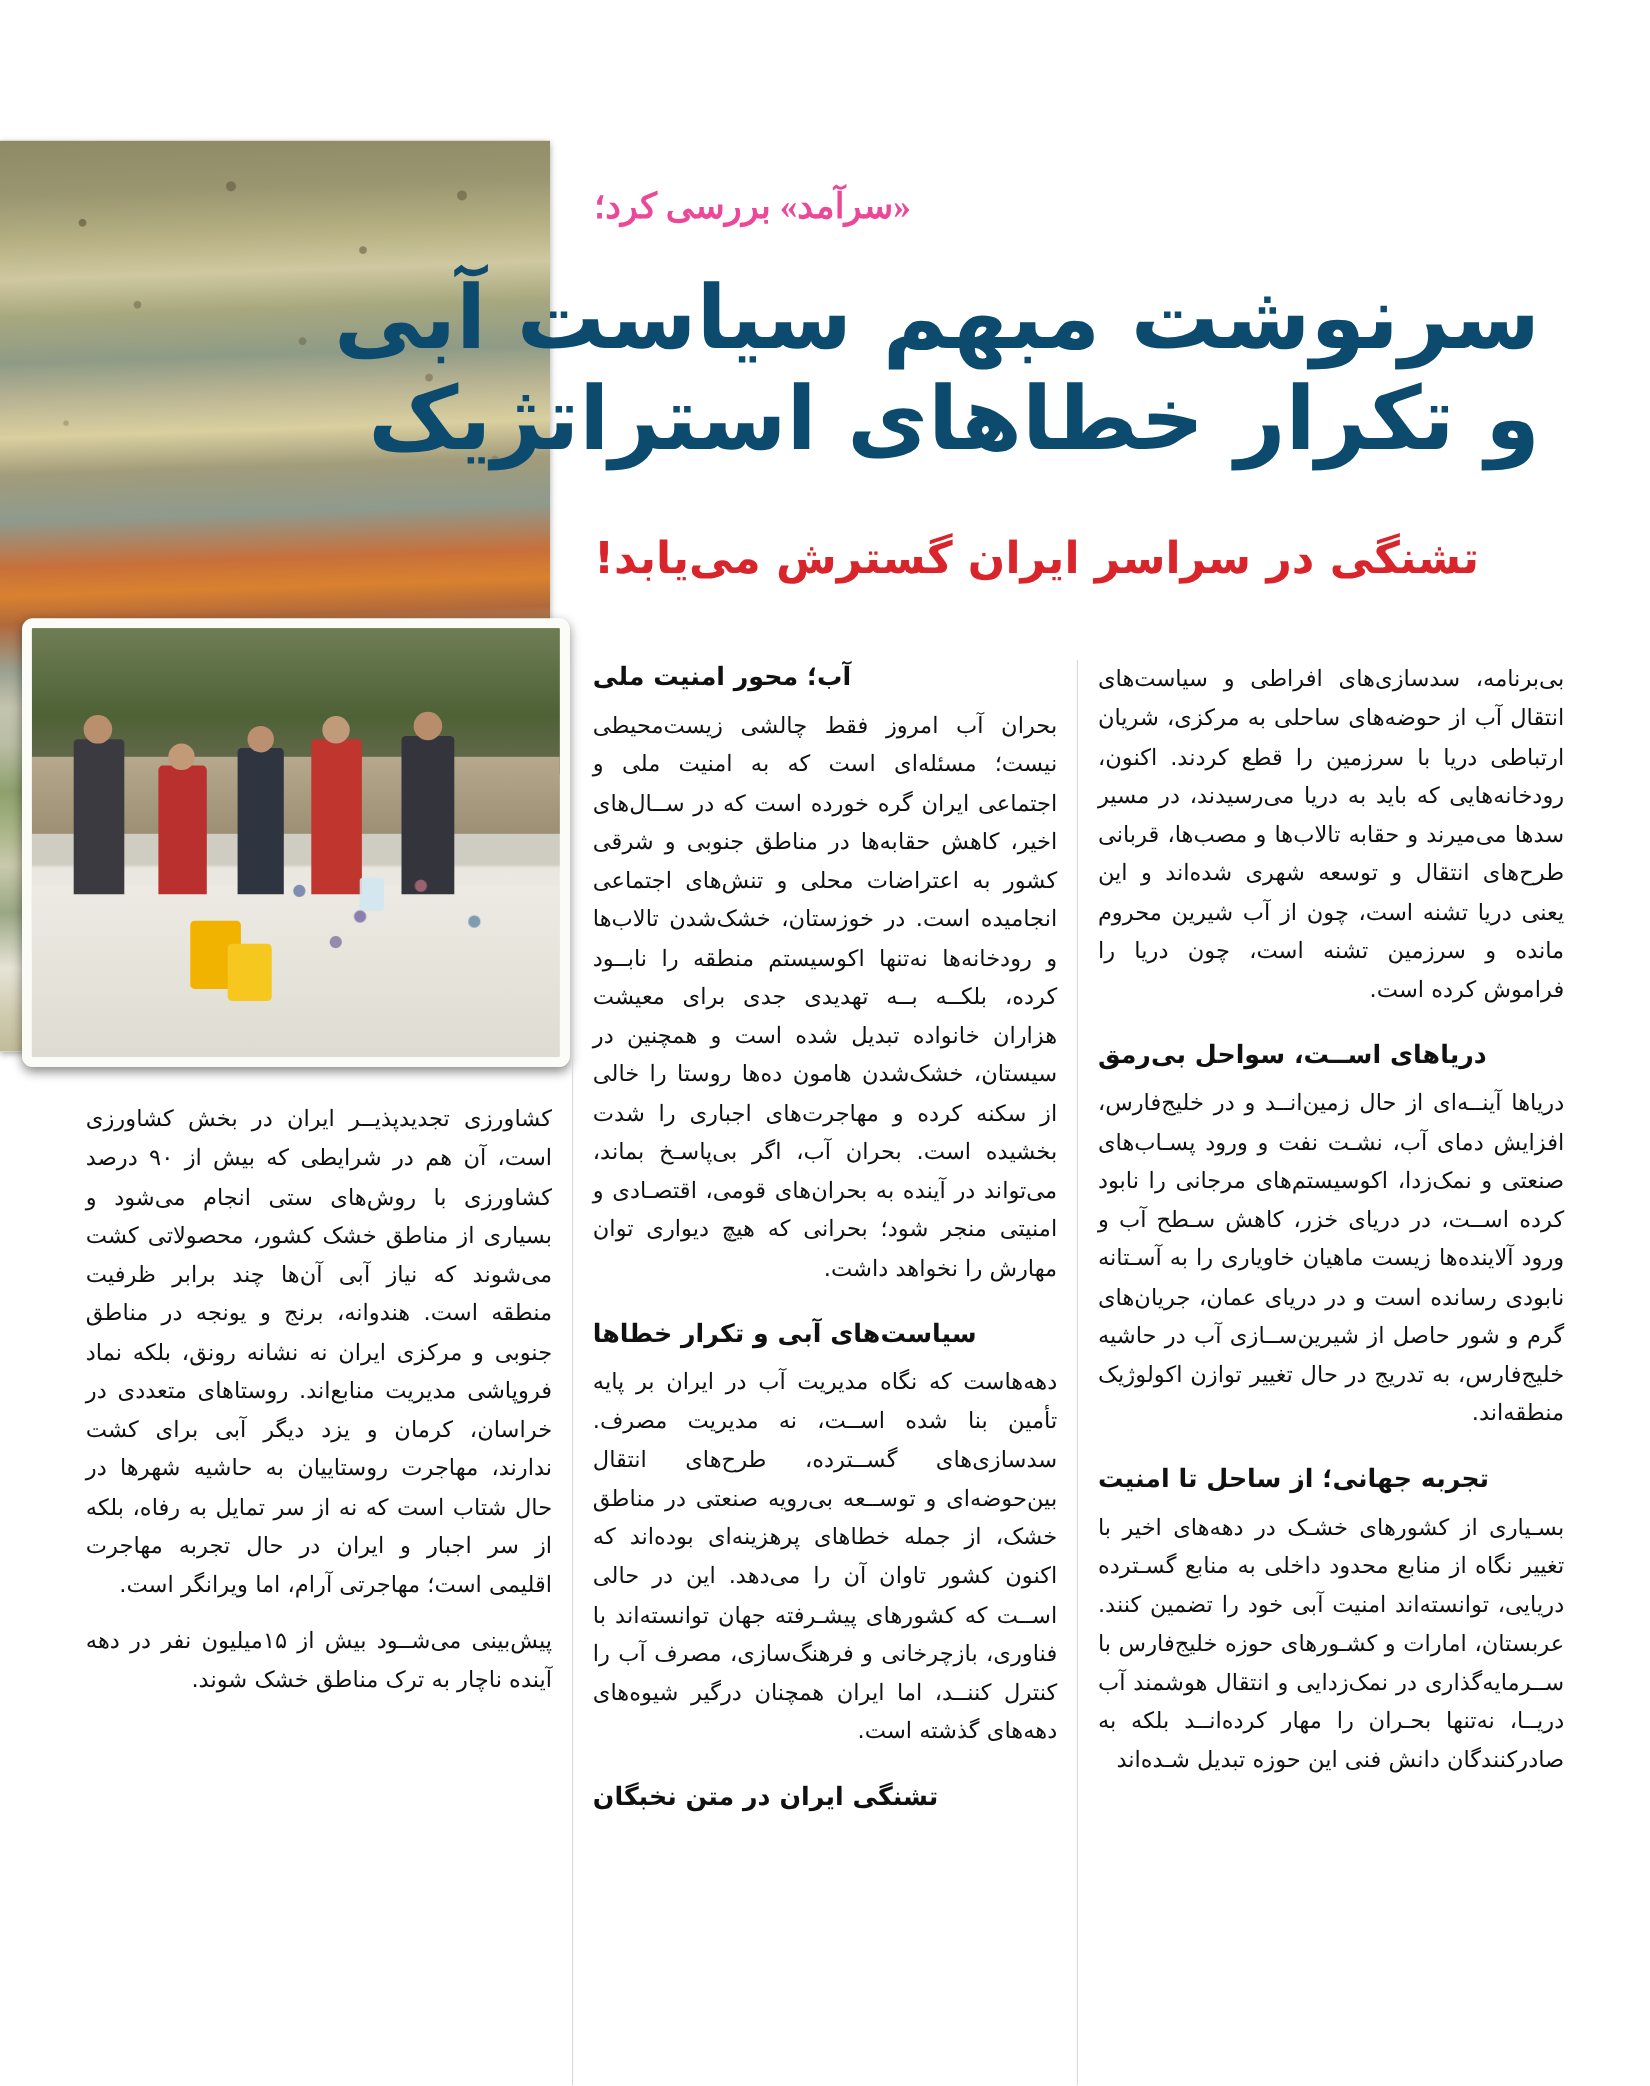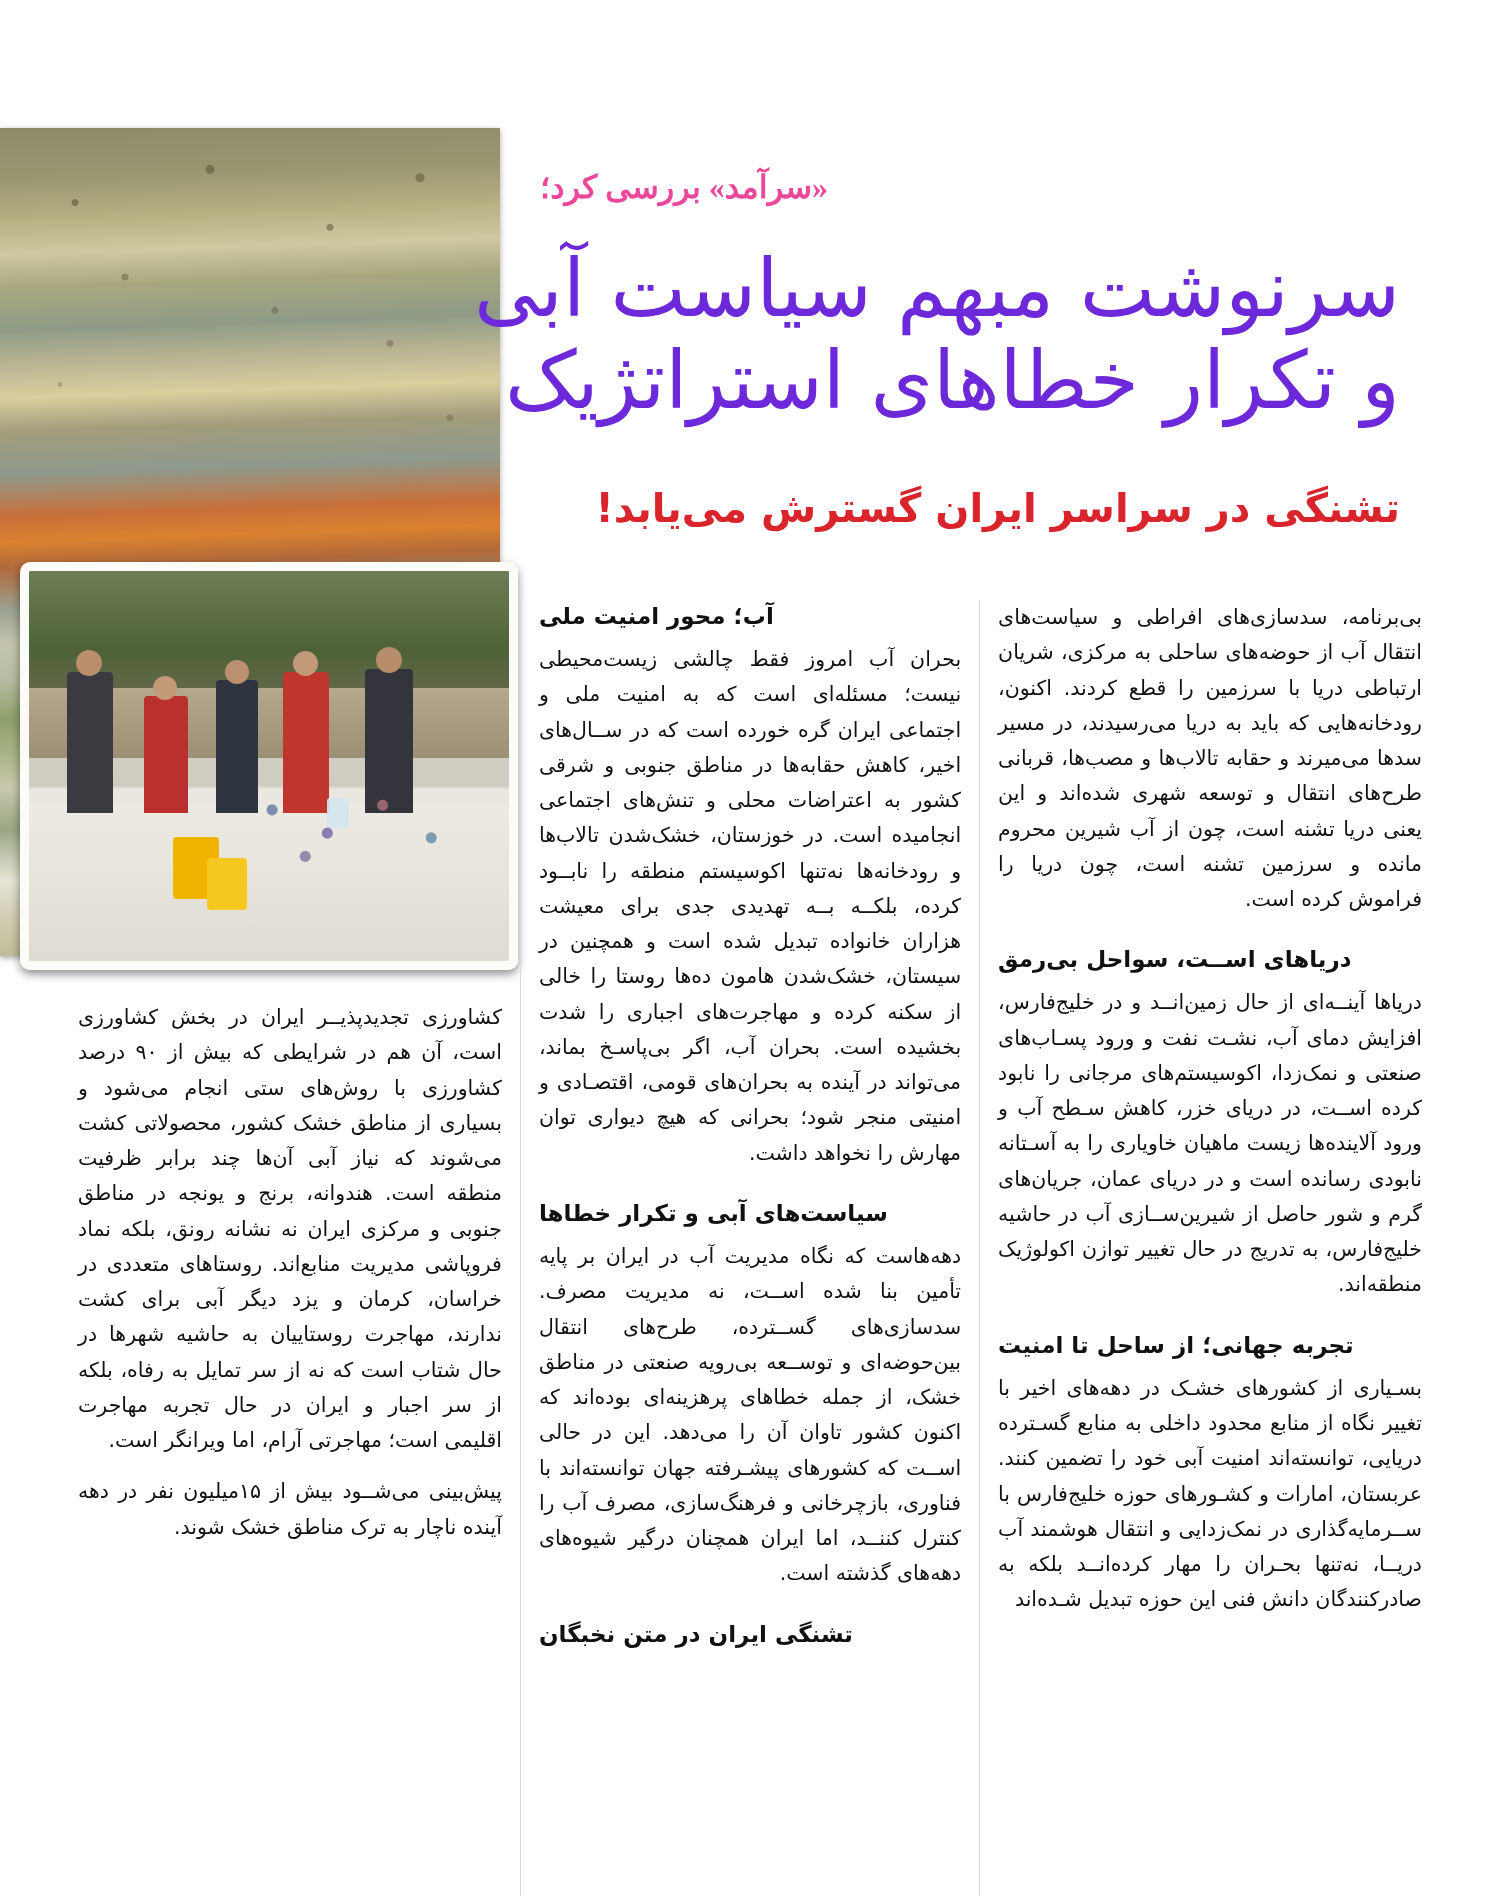--- a/index.html
+++ b/index.html
@@ -24,31 +24,31 @@
     white-space:nowrap;
     font-family:Liberation Serif, serif;
   }
 
   .headline{
     position:absolute;
     top:240px; right:100px; width:850px;
     text-align:right;
     font-size:80px;
     line-height:1.22;
-    font-weight:400;
-    color:#6d28d9;
+    font-weight:700;
+    color:#0c4a6e;
     letter-spacing:-3px;
   }
   .headline .l1,.headline .l2{display:block;white-space:nowrap;}
   .headline .l2{margin-top:-6px;}
 
   .subhead{
     position:absolute;
     top:485px; right:100px; width:860px;
-    text-align:right;
+    text-align:left;
     font-size:40px;
     font-weight:900;
     color:#d8242a;
     letter-spacing:-1.5px;
     white-space:nowrap;
   }
 
   
   .photo{
     position:absolute;

